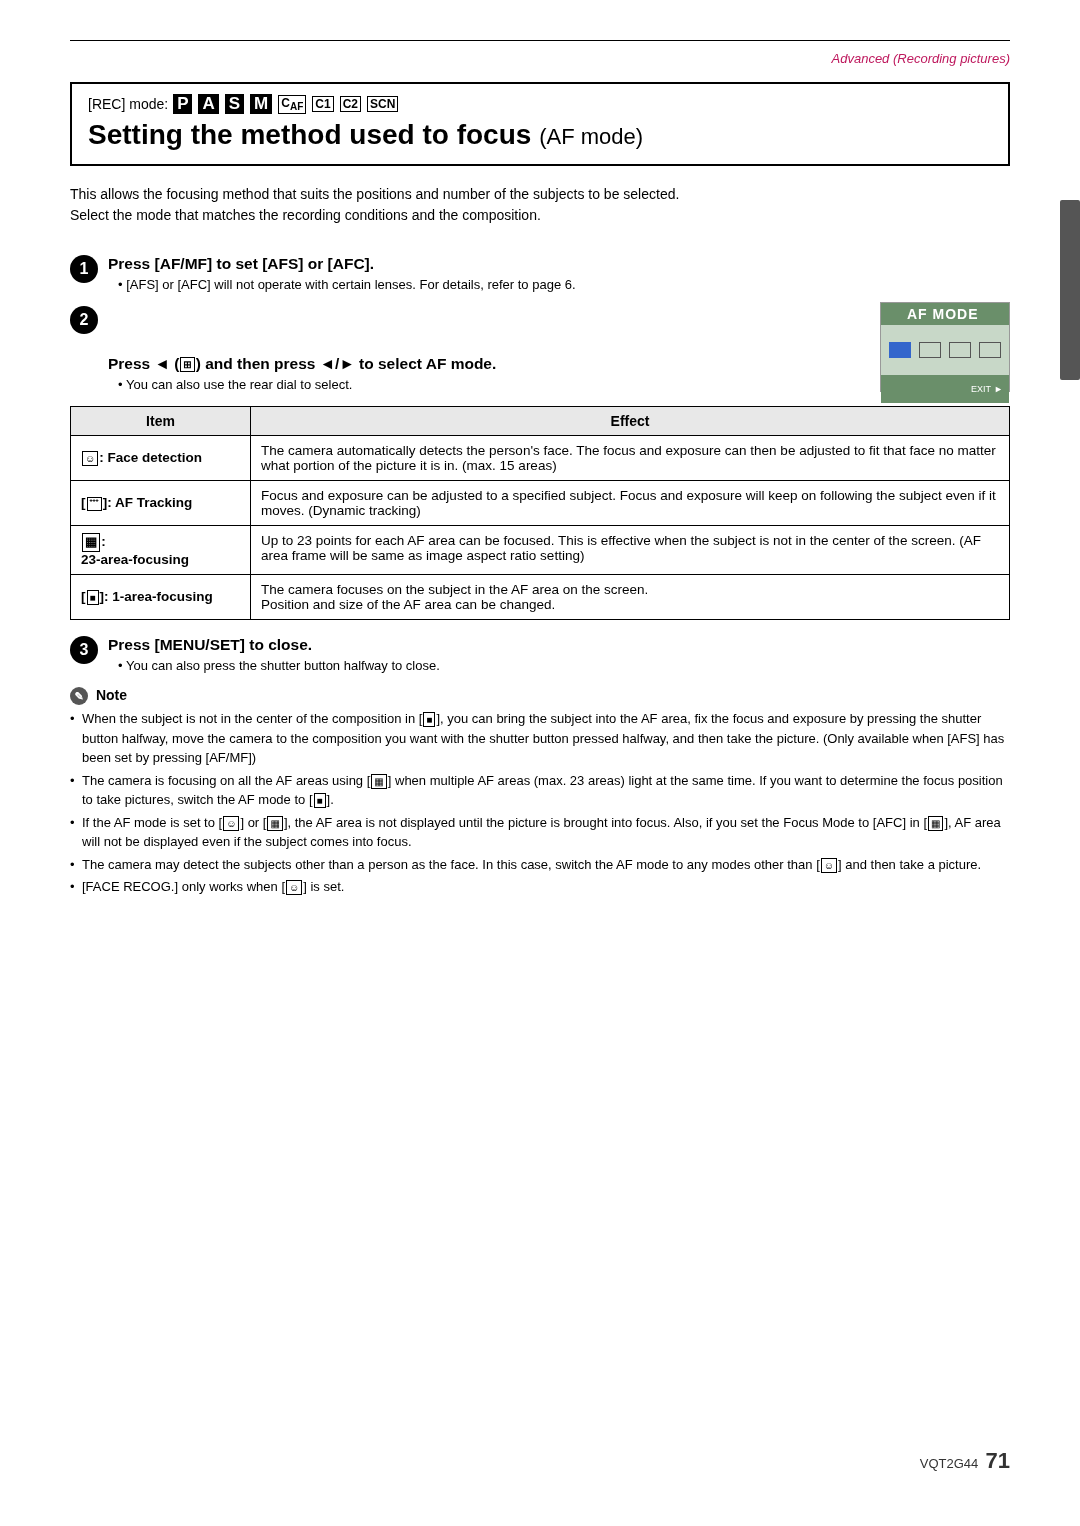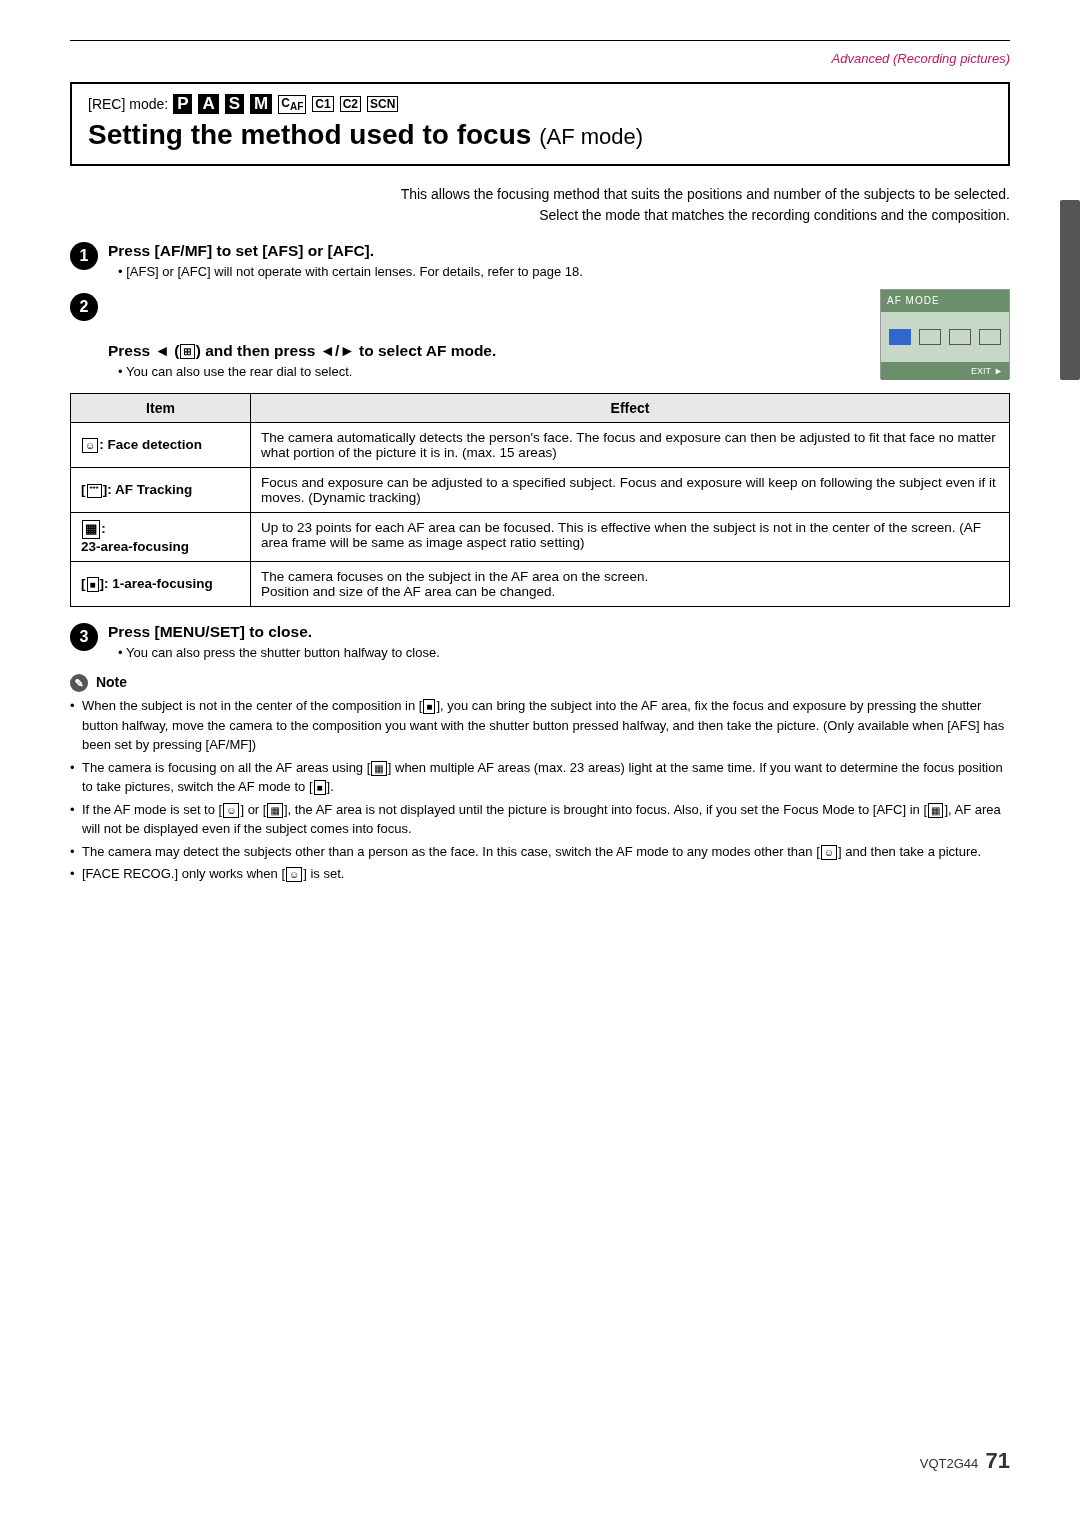--- a/index.html
+++ b/index.html
@@ -70,22 +70,21 @@
     }
 
     .page-title .af-mode {
       font-size: 22px;
       font-weight: normal;
     }
 
     .intro-text {
       font-size: 14px;
       line-height: 1.5;
-      margin-bottom: 16px;
-      text-align: right;
+      margin-bottom: 29px;
     }
 
     .step {
       display: flex;
       align-items: flex-start;
       margin-bottom: 14px;
       gap: 10px;
     }
 
     .step-num {
@@ -163,21 +162,21 @@
       border: 1.5px solid #555;
     }
 
     .screen-box.selected {
       background: #3366cc;
       border-color: #3366cc;
     }
 
     .screen-thumb-bottom {
       background: #6a8f6a;
-      height: 18px;
+      height: 28px;
       display: flex;
       align-items: center;
       justify-content: flex-end;
       padding: 0 6px;
       font-size: 9px;
       color: #fff;
     }
 
     .table-wrap {
       margin: 10px 0 16px 0;
@@ -317,38 +316,38 @@
 
 <div class="intro-text">
   <span>This allows the focusing method that suits the positions and number of the subjects to be selected.</span><br>
   <span>Select the mode that matches the recording conditions and the composition.</span>
 </div>
 
 <div class="step">
   <span class="step-num">1</span>
   <div class="step-content">
     <div class="step-title">Press [AF/MF] to set [AFS] or [AFC].</div>
-    <div class="step-note">• [AFS] or [AFC] will not operate with certain lenses. For details, refer to page 18.</div>
+    <div class="step-note">• [AFS] or [AFC] will not operate with certain lenses. For details, refer to page 6.</div>
   </div>
 </div>
 
 <div class="step">
   <span class="step-num">2</span>
   <div class="step-content">
     <div class="step2-row">
       <div class="step2-text">
         <div class="step-title">
           Press ◄ (<span class="icon-inline">⊞</span>) and then press ◄/► to select AF mode.
         </div>
         <div class="step-note">• You can also use the rear dial to select.</div>
       </div>
 
       <div class="screen-thumb">
         <div class="screen-thumb-top">
-          <span style="font-size:10px; font-weight:normal; color:#fff; letter-spacing:1px;">AF MODE</span>
+          <span style="font-size:14px; font-weight:bold; color:#fff; letter-spacing:1px;margin-left:20px;">AF MODE</span>
         </div>
         <div class="screen-thumb-body">
           <div class="screen-box selected"></div>
           <div class="screen-box"></div>
           <div class="screen-box"></div>
           <div class="screen-box"></div>
         </div>
         <div class="screen-thumb-bottom">
           <span>EXIT</span>
           <span style="margin-left:3px;">►</span>

